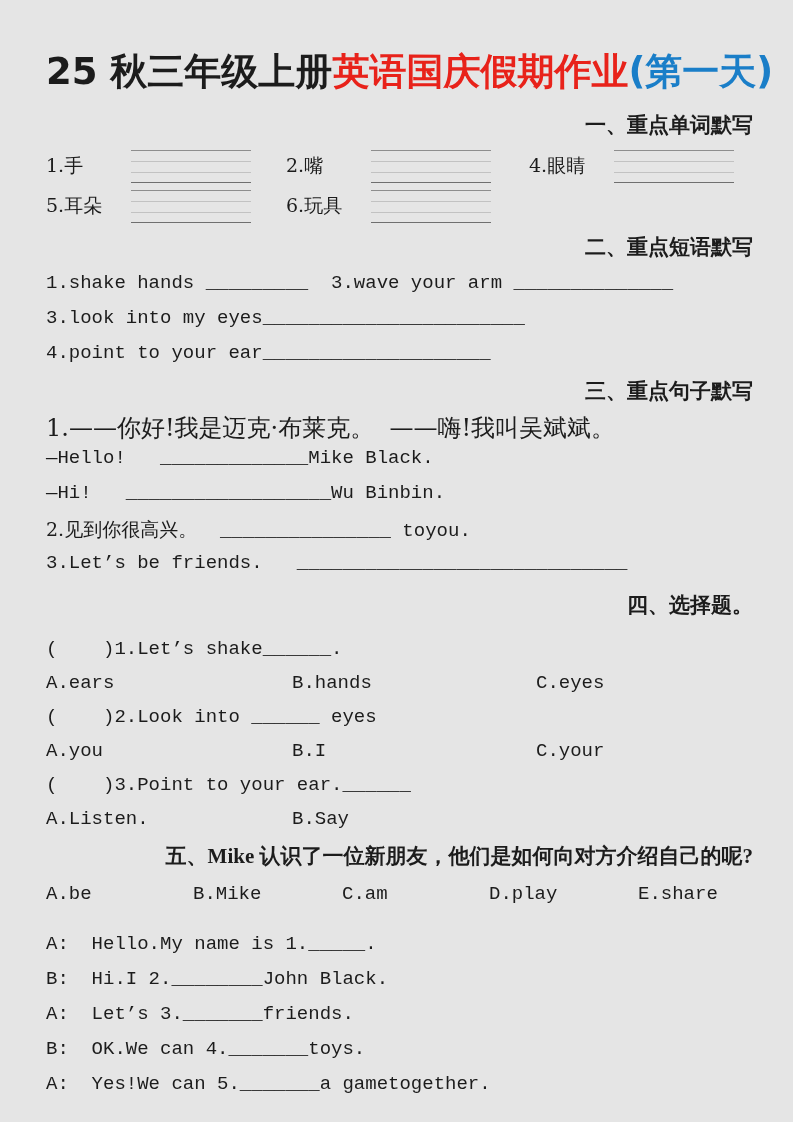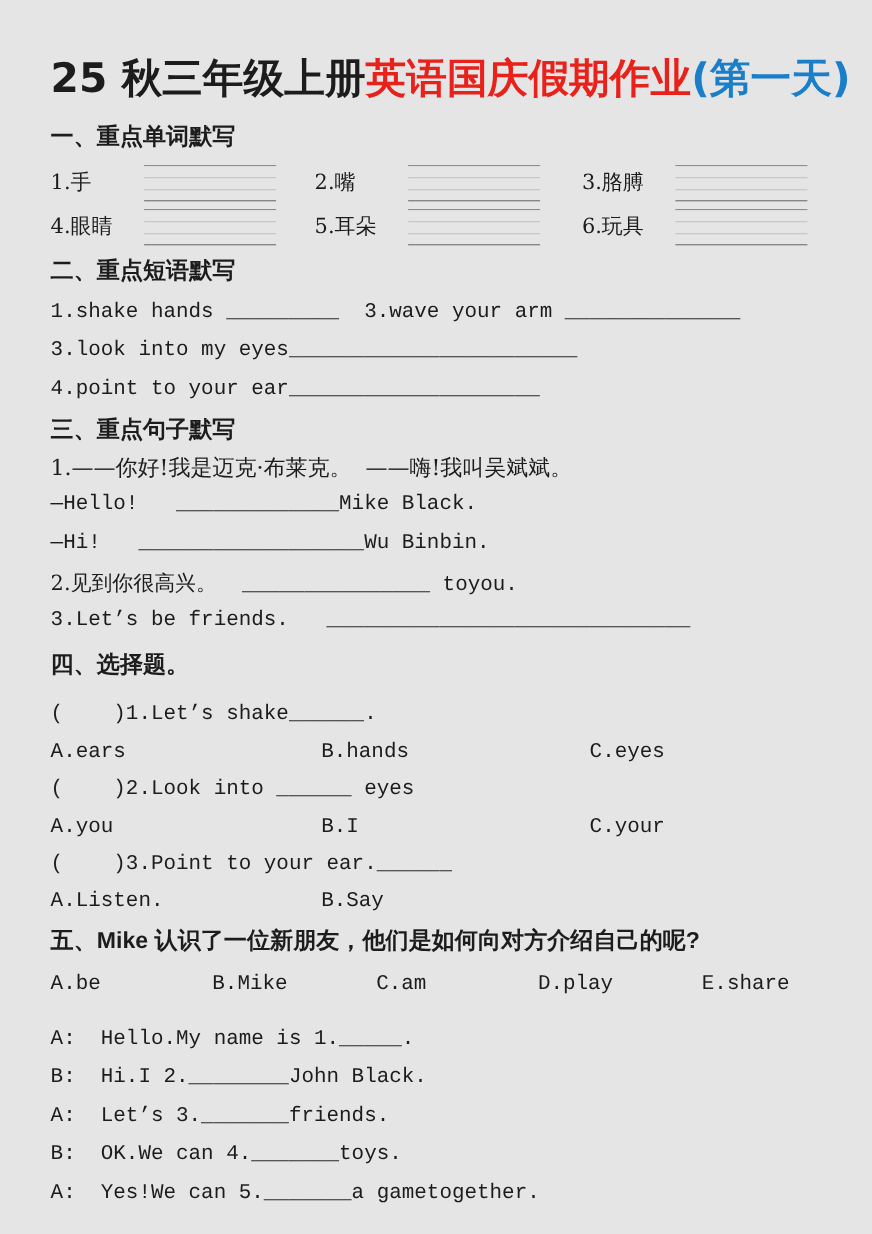--- a/index.html
+++ b/index.html
@@ -5,21 +5,21 @@
   html,body{margin:0;padding:0;background:#ffffff;}
   .page{
     position:relative;
     width:793px;height:1122px;
     background:#e5e5e5;
     box-sizing:border-box;
     padding:50px 40px 0 46px;
     overflow:hidden;
     color:var(--ink,#1c1c1c);
   }
-  .hd{font-family:Liberation Sans, sans-serif;font-weight:bold;}
+  .hd{font-family:Liberation Serif, serif;font-weight:bold;text-align:right;}
   .cn{font-family:"DejaVu Serif","Liberation Serif",serif;}
   .en{font-family:"Liberation Mono","DejaVu Sans Mono",monospace;}
 
   .title{
     font-family:"DejaVu Sans","Liberation Sans",sans-serif;
     font-weight:bold;font-size:37px;line-height:44px;margin:0;white-space:nowrap;
   }
   .title .t-red{color:var(--red,#e8221a);}
   .title .t-blue{color:var(--blue,#1a7ec8);}
 
@@ -43,21 +43,21 @@
     font-size:19px;white-space:nowrap;
   }
   .guide{position:relative;width:120px;height:33px;flex:0 0 120px;}
   .guide i{position:absolute;left:0;right:0;height:1px;display:block;}
   .guide i:nth-child(1){top:0;background:#8e8e8e;}
   .guide i:nth-child(2){top:11px;background:#c2c2c2;}
   .guide i:nth-child(3){top:22px;background:#c2c2c2;}
   .guide i:nth-child(4){top:32px;background:#6f6f6f;}
 
   .line{height:22px;margin-bottom:13px;font-size:19px;white-space:pre;}
-  .line.cnl{font-size:20px;}
+  .line.cnl{font-size:24px;}
   .sec-choice .line{margin-bottom:12px;}
 
   .opts{display:grid;grid-template-columns:246px 244px auto;height:22px;margin-bottom:12px;}
   .opts span{font-size:19px;white-space:pre;}
 
   .bank{display:grid;grid-template-columns:147px 149px 147px 149px auto;height:22px;margin-bottom:2px;}
   .bank span{font-size:19px;white-space:pre;}
   .dialog{margin-top:28px;}
 </style>
 </head>
@@ -74,29 +74,20 @@
         <span class="word-label">1.手</span>
         <div class="guide">
             <i></i>
             <i></i>
             <i></i>
             <i></i>
           </div>
       </div>
       <div class="word-cell">
         <span class="word-label">2.嘴</span>
-        <div class="guide">
-            <i></i>
-            <i></i>
-            <i></i>
-            <i></i>
-          </div>
-      </div>
-      <div class="word-cell">
-        <span class="word-label">3.胳膊</span>
         <div class="guide">
             <i></i>
             <i></i>
             <i></i>
             <i></i>
           </div>
       </div>
       <div class="word-cell">
         <span class="word-label">4.眼睛</span>
         <div class="guide">

